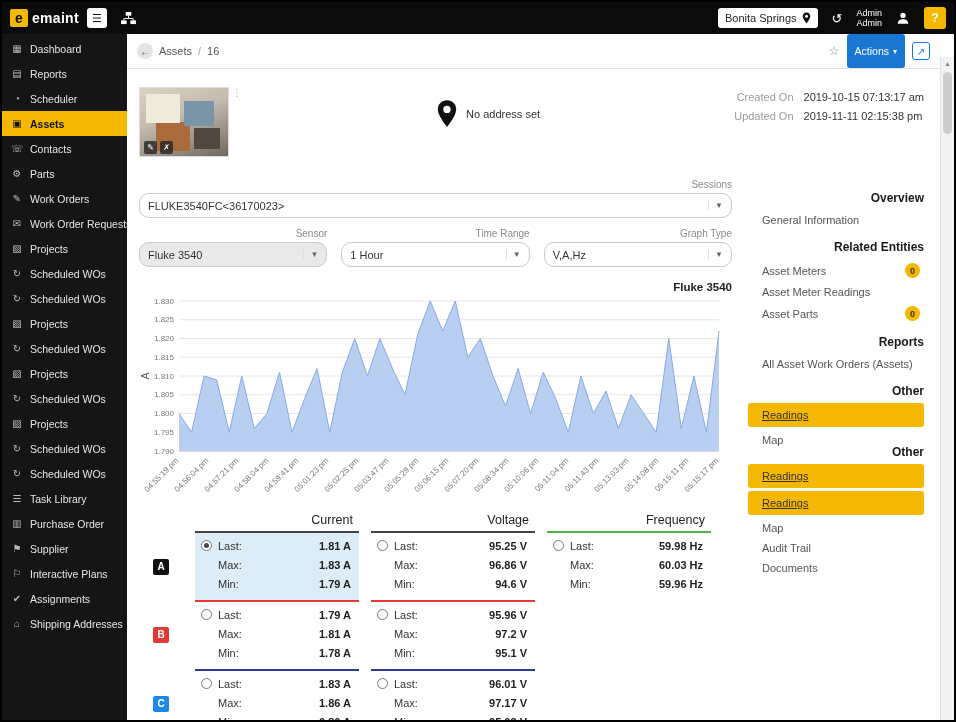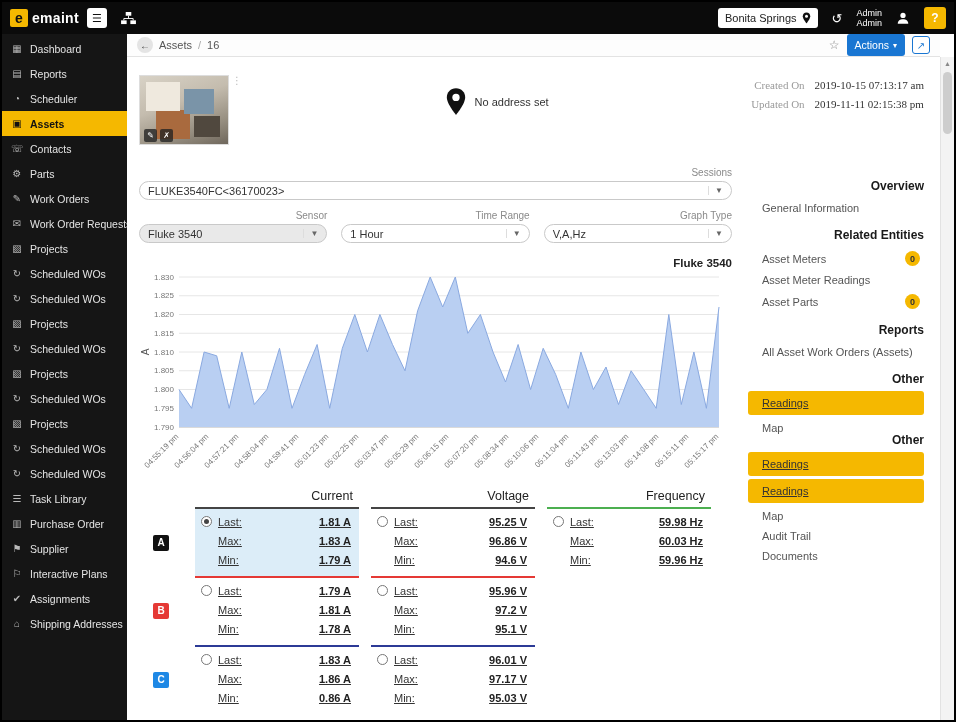--- a/index.html
+++ b/index.html
@@ -35,49 +35,49 @@
   .main{flex:1;display:flex;flex-direction:column;min-width:0;position:relative;padding-right:14px;background:#fff;}
 
   .breadcrumb-bar{flex:0 0 22px;display:flex;align-items:center;gap:6px;padding:0 10px;border-bottom:1px solid #e3e3e3;background:#fdfdfd;}
   .back-btn{width:16px;height:16px;border-radius:50%;background:#e4e4e4;border:none;color:#444;font-size:10px;
     display:flex;align-items:center;justify-content:center;cursor:pointer;}
   .crumb{font-size:11px;color:#555;}
   .crumb-sep{font-size:11px;color:#aaa;}
   .crumb-id{font-size:11px;color:#555;}
   .bc-right{margin-left:auto;display:flex;align-items:center;gap:7px;}
   .star{color:#888;font-size:12px;cursor:pointer;}
-  .actions-btn{background:#1976d2;color:#fff;border:none;border-radius:3px;font-size:10.5px;padding:5px 8px;cursor:pointer;
+  .actions-btn{background:#1976d2;color:#fff;border:none;border-radius:3px;font-size:10.5px;padding:11px 8px;cursor:pointer;
     display:flex;align-items:center;gap:4px;}
   .expand-btn{width:18px;height:18px;border:1px solid #1976d2;color:#1976d2;background:#fff;border-radius:3px;
     font-size:10px;display:flex;align-items:center;justify-content:center;cursor:pointer;}
 
   .content{flex:1;display:flex;flex-direction:column;padding:10px 16px 0 12px;overflow:hidden;}
 
   
   .header-row{display:flex;align-items:flex-start;height:72px;margin:8px 0 20px;}
   .asset-image{position:relative;width:90px;height:70px;border:1px solid #ddd;overflow:hidden;
     background:linear-gradient(160deg,#d8d2c6,#c4bcae 40%,#968e80 75%,#6f675c);cursor:pointer;}
   .asset-image::before{content:"";position:absolute;left:7%;top:9%;width:38%;height:42%;background:#efe9de;
     box-shadow:36px 5px 0 -2px #7a94a8,10px 28px 0 0 #a96a3e,44px 30px 0 -4px #50483e;}
   .img-tools{position:absolute;bottom:2px;left:4px;display:flex;gap:3px;}
   .img-tool{width:13px;height:13px;background:rgba(35,35,35,.78);color:#fff;font-size:8px;border-radius:2px;
     display:flex;align-items:center;justify-content:center;cursor:pointer;}
   .img-handle{color:#bbb;font-size:10px;margin-left:3px;cursor:pointer;}
   .pin-block{flex:1;display:flex;align-items:center;justify-content:center;gap:8px;margin-top:12px;}
   .pin-text{font-size:11px;color:#333;}
   .dates{margin-left:auto;display:grid;grid-template-columns:auto auto;column-gap:10px;row-gap:7px;
-    font-size:11px;align-items:center;justify-content:end;margin-top:4px;font-family:Liberation Serif, serif;}
+    font-size:11px;align-items:center;justify-content:end;margin-top:4px;}
   .date-label{color:#9a9a9a;text-align:right;}
   .date-value{color:#333;}
 
   .lower-row{flex:1;display:flex;gap:16px;min-height:0;text-align:right;}
   .content-left{flex:0 0 593px;width:593px;}
 
   .field-label{font-size:10px;color:#8a8a8a;margin-bottom:3px;}
-  .select{height:19px;border:1px solid #c9c9c9;border-radius:10px;background:#fff;display:flex;align-items:center;
+  .select{height:25px;border:1px solid #c9c9c9;border-radius:10px;background:#fff;display:flex;align-items:center;
     padding:0 8px;font-size:11px;color:#333;cursor:pointer;}
   .select .caret{margin-left:auto;border-left:1px solid #ddd;padding-left:6px;color:#666;font-size:8px;}
   .select.disabled{background:#e9e9e9;}
   .filters{display:flex;gap:14px;margin-top:10px;}
   .filter{width:190px;}
 
   .chart-block{margin-top:14px;}
   .chart-title{font-size:11.5px;font-weight:bold;color:#222;margin-bottom:2px;}
   .ytick{font-size:8px;fill:#777;}
   .xtick{font-size:8px;fill:#777;}
@@ -85,21 +85,21 @@
 
   
   .metrics{display:grid;grid-template-columns:44px 164px 164px 164px;column-gap:12px;margin-top:2px;}
   .metric-header{font-size:12.5px;color:#222;padding:2px 6px 4px;border-bottom:2px solid #444;}
   .badge-cell{display:flex;align-items:center;justify-content:center;}
   .phase-badge{width:16px;height:16px;border-radius:2px;font-size:10px;font-weight:bold;
     display:flex;align-items:center;justify-content:center;}
   .metric-cell{padding:3px 0 7px;}
   .metric-cell.highlight{background:#dcedf8;}
   .metric-cell.divided{border-top:2px solid #e53935;}
-  .mini-row{display:flex;align-items:center;height:19px;padding:0 8px 0 6px;font-size:11px;color:#333;text-decoration:underline;}
+  .mini-row{display:flex;align-items:center;height:19px;padding:0 8px 0 6px;font-size:11px;color:#333;}
   .mini-row.noradio{padding-left:23px;}
   .radio{width:11px;height:11px;border:1px solid #777;border-radius:50%;background:#fff;margin-right:6px;
     position:relative;flex:0 0 11px;cursor:pointer;}
   .radio.checked::after{content:"";position:absolute;left:2px;top:2px;right:2px;bottom:2px;background:#444;border-radius:50%;}
   .mini-value{margin-left:auto;font-weight:bold;color:#222;}
 
   
   .right-panel{flex:1;min-width:0;padding-top:2px;}
   .rp-heading{font-size:12px;font-weight:bold;color:#1a1a1a;margin:10px 0 5px;position:relative;z-index:2;}
   .rp-item{font-size:11px;color:#555;padding:4px 4px 4px 14px;display:flex;align-items:center;cursor:pointer;}

